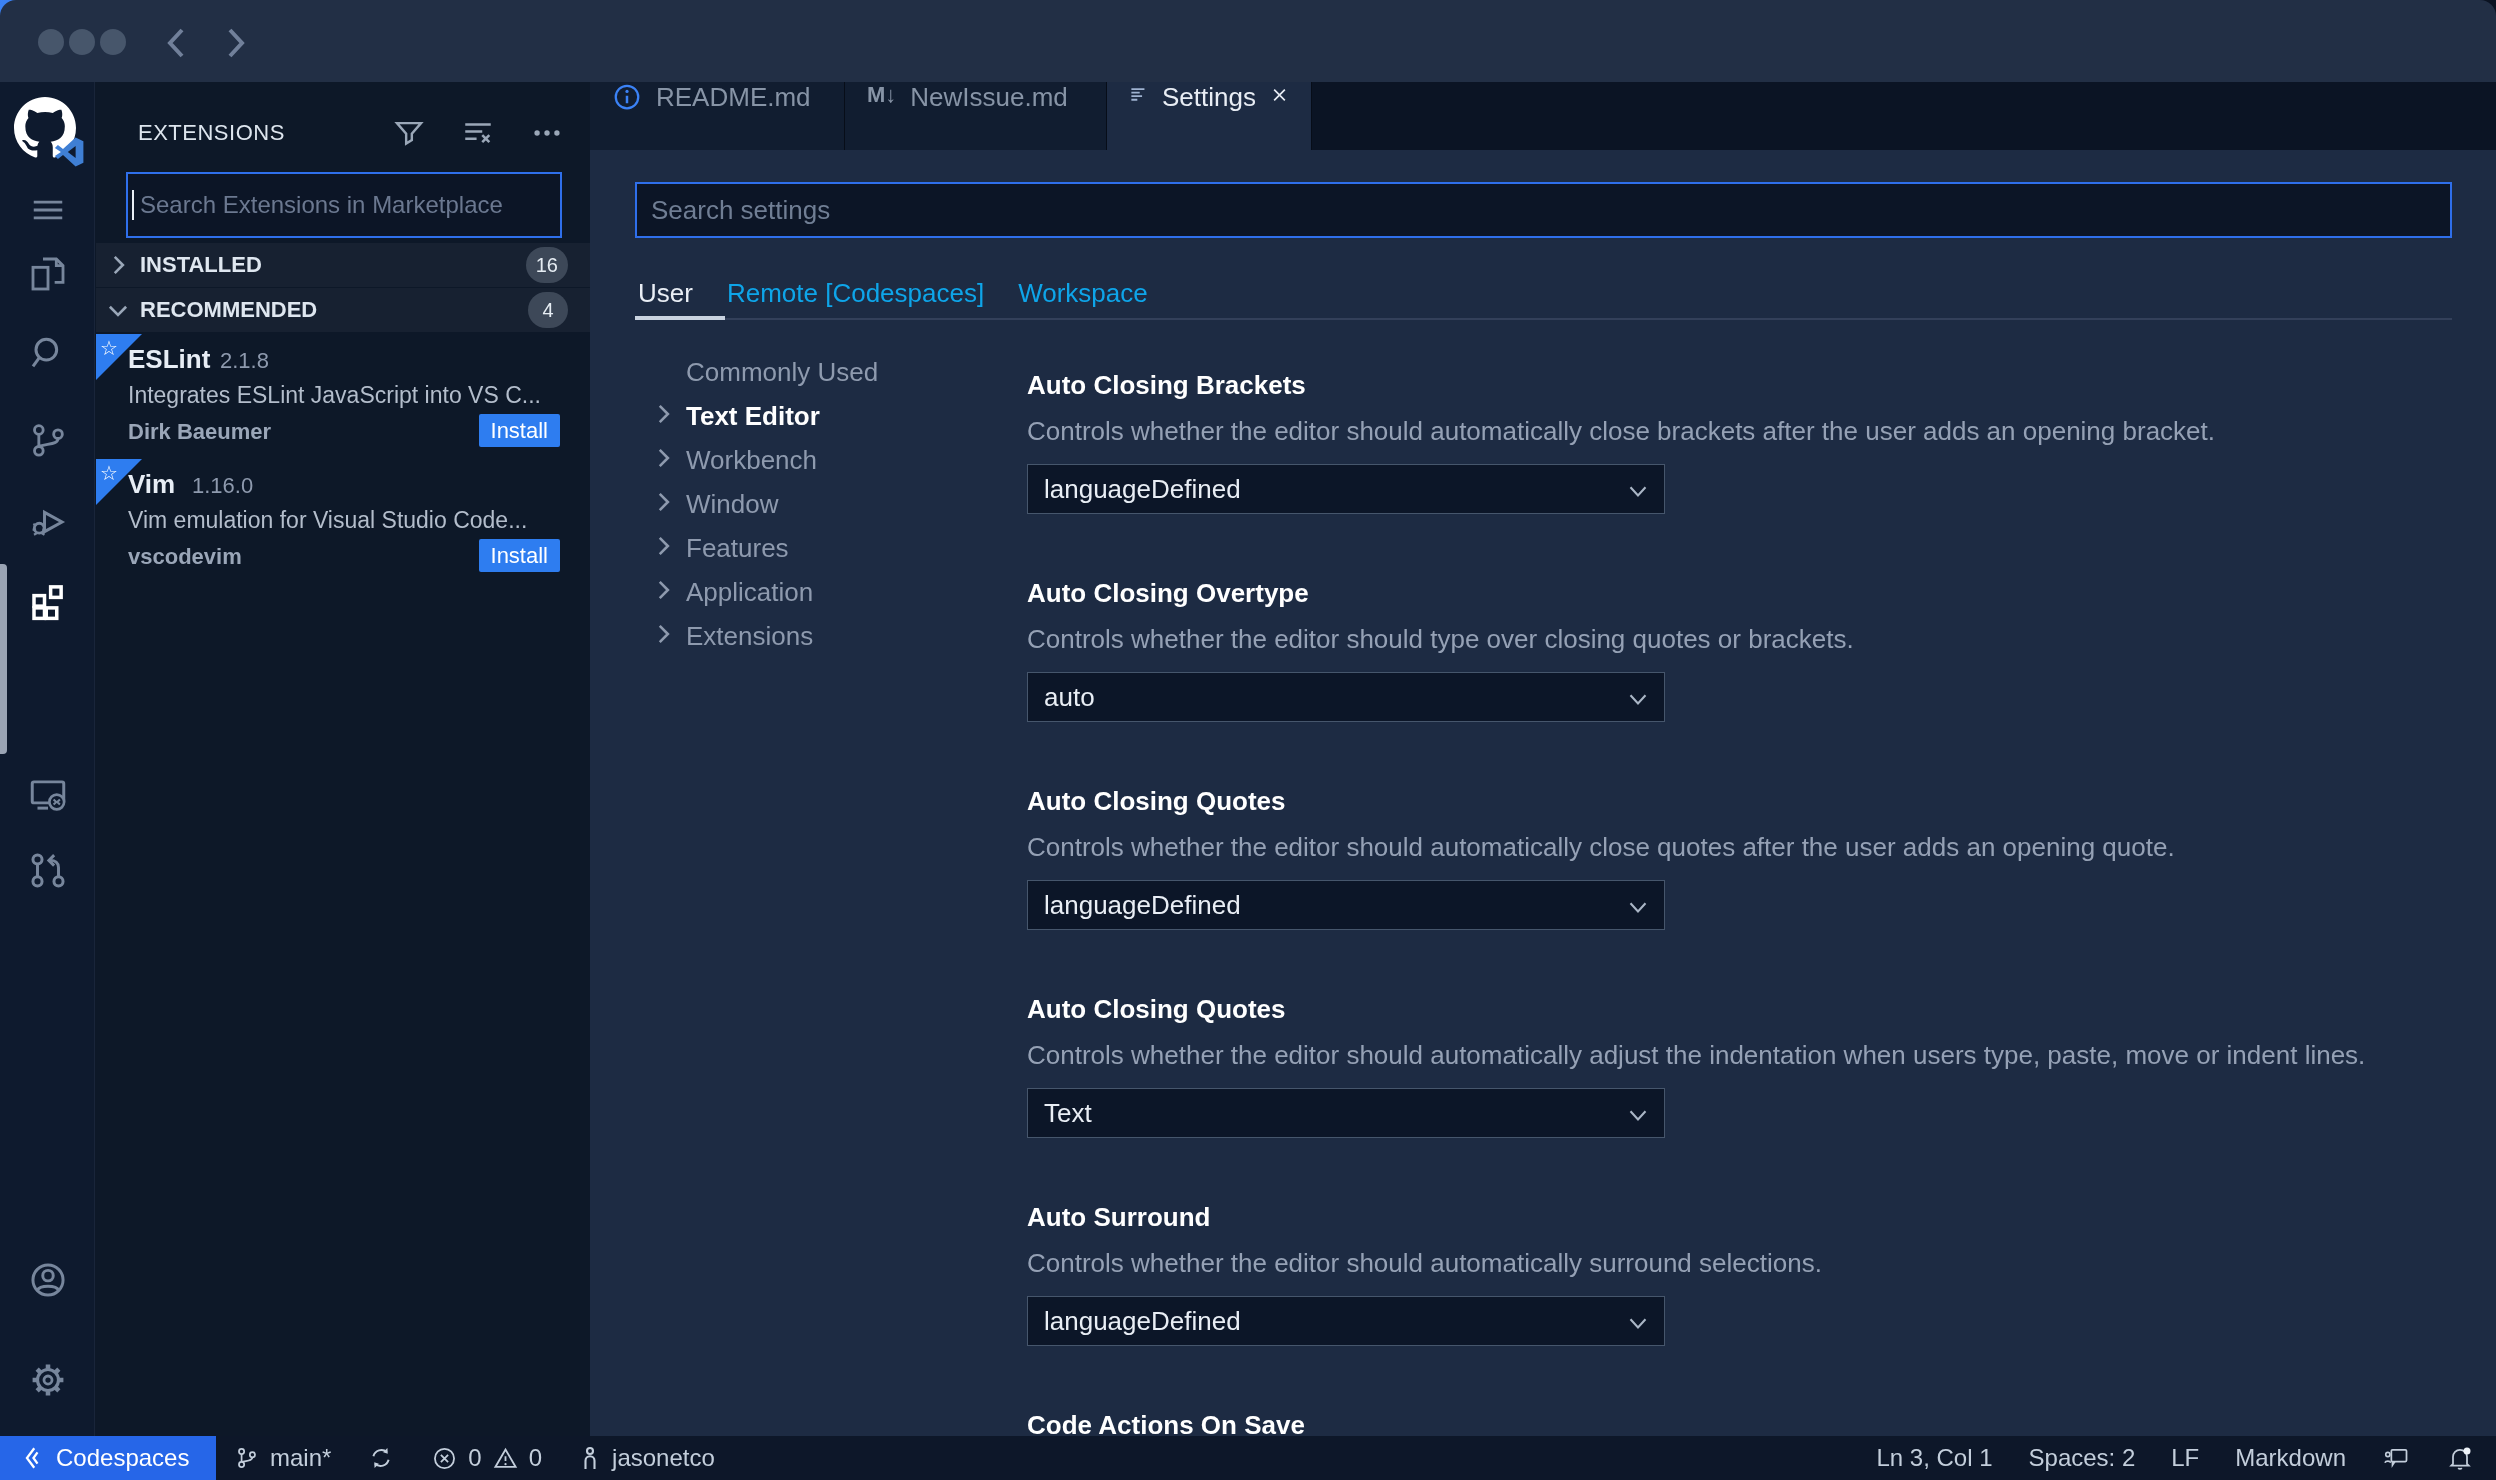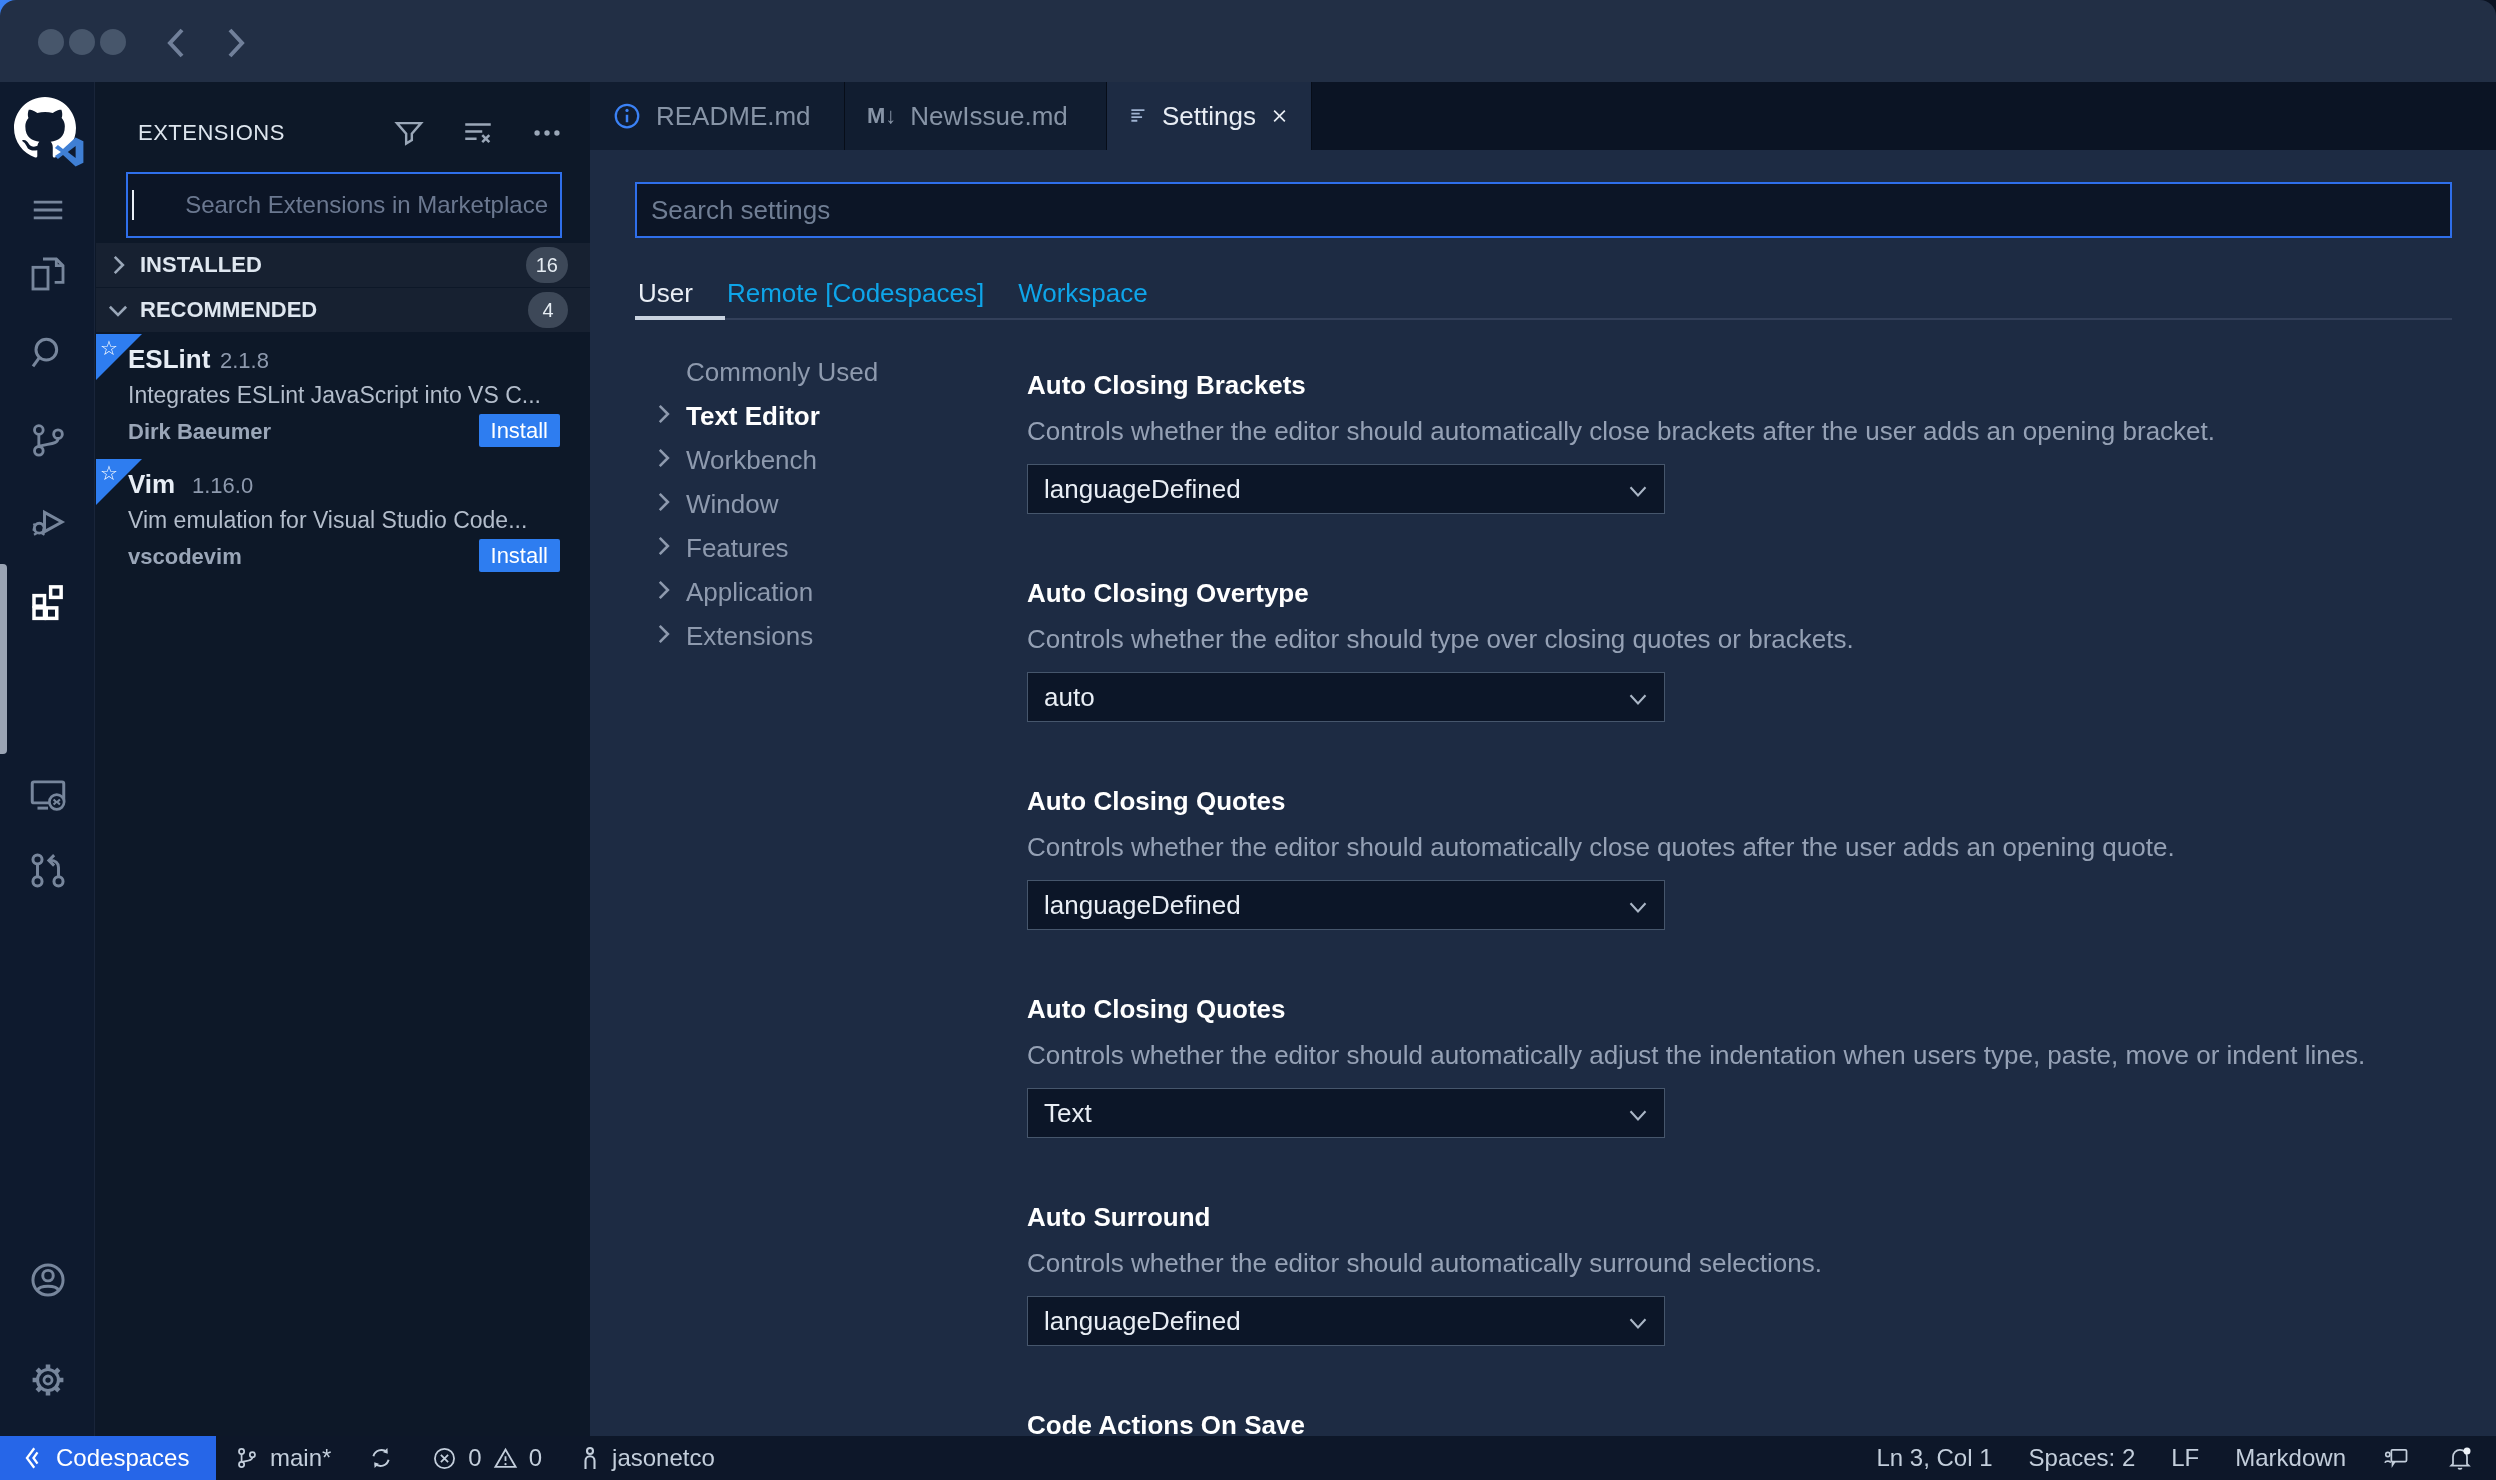--- a/index.html
+++ b/index.html
@@ -28,21 +28,21 @@
   .ghlogo { position:absolute; left:14px; top:15px; width:66px; height:66px; }
   .ghlogo .vsc { position:absolute; right:-4px; bottom:-4px; }
 
   
   .sidebar { position:absolute; left:96px; top:0; width:494px; height:100%; background:#0d1828; }
   .sb-header { position:absolute; left:0; top:26px; width:100%; height:50px; display:flex; align-items:center; }
   .sb-title { margin-left:42px; color:#dde5ee; font-size:22px; letter-spacing:.5px; }
   .sb-actions { position:absolute; right:26px; top:0; height:50px; display:flex; align-items:center; gap:34px; color:#9aa7b8; }
   .sb-search { position:absolute; left:30px; top:90px; width:436px; height:66px; background:#0c1526;
     border:2px solid #2f6feb; color:#ef4444; font-size:24px; padding:0 12px; outline:none;
-    font-family:"Liberation Sans","DejaVu Sans",sans-serif;text-align:right; }
+    font-family:"Liberation Sans","DejaVu Sans",sans-serif; }
   .sb-search::placeholder { color:#6b7890; }
   .caret { position:absolute; left:36px; top:108px; width:2px; height:30px; background:#e9eef5; }
   .section { position:absolute; left:0; width:100%; height:44px; background:rgba(255,255,255,.045);
     display:flex; align-items:center; color:#dfe7f0; }
   .section .chev { width:44px; display:flex; justify-content:center; color:#9aa7b8; }
   .section .lbl { font-weight:bold; font-size:22px; }
   .badge { position:absolute; right:22px; min-width:40px; height:36px; padding:0 10px; border-radius:20px;
     background:#3d4858; color:#e6edf3; font-size:20px; display:flex; align-items:center; justify-content:center; }
   .card { position:absolute; left:0; width:100%; height:125px; }
   .ribbon { position:absolute; left:0; top:0; width:0; height:0;
@@ -51,21 +51,21 @@
   .card .name { position:absolute; left:32px; top:10px; color:#e7edf5; font-size:26px; font-weight:bold; }
   .card .ver { position:absolute; top:14px; color:#8e9aae; font-size:22px; }
   .card .desc { position:absolute; left:32px; right:6px; top:48px; color:#b3bdcb; font-size:23px; white-space:nowrap; overflow:hidden; }
   .card .pub { position:absolute; left:32px; top:85px; color:#9aa6b8; font-size:22px; font-weight:bold; }
   .install { position:absolute; right:30px; top:80px; height:33px; padding:0 12px; background:#2e7df0;
     color:#fff; font-size:22px; display:flex; align-items:center; border-radius:2px; }
 
   
   .editor { position:absolute; left:590px; top:0; right:0; height:100%; background:#0b1424; }
   .tabstrip { position:absolute; left:0; top:0; right:0; height:68px; background:#0b1424; }
-  .tab { position:absolute; top:0; height:68px; display:flex; align-items:center; padding:0 22px;
+  .tab { position:absolute; top:0; height:68px; display:flex; align-items:flex-start; padding:0 22px;
     background:#111d30; border-right:1px solid #070d18; color:#8794a6; font-size:26px; gap:14px; }
   .tab.active { background:#1d2b43; color:#e8edf4; }
   .mdicon { font-size:22px; font-weight:bold; color:#8794a6; }
   .ebody { position:absolute; left:0; top:68px; right:0; bottom:0; background:#1d2b43; overflow:hidden; }
 
   .set-search { position:absolute; left:45px; top:32px; width:1817px; height:56px; background:#0c1526;
     border:2px solid #2f6feb; color:#e9eef5; font-size:26px; padding:0 14px; outline:none;
     font-family:"Liberation Sans","DejaVu Sans",sans-serif; }
   .set-search::placeholder { color:#707e94; }
   .scopes { position:absolute; left:48px; top:128px; display:flex; gap:34px; font-size:26px; }

